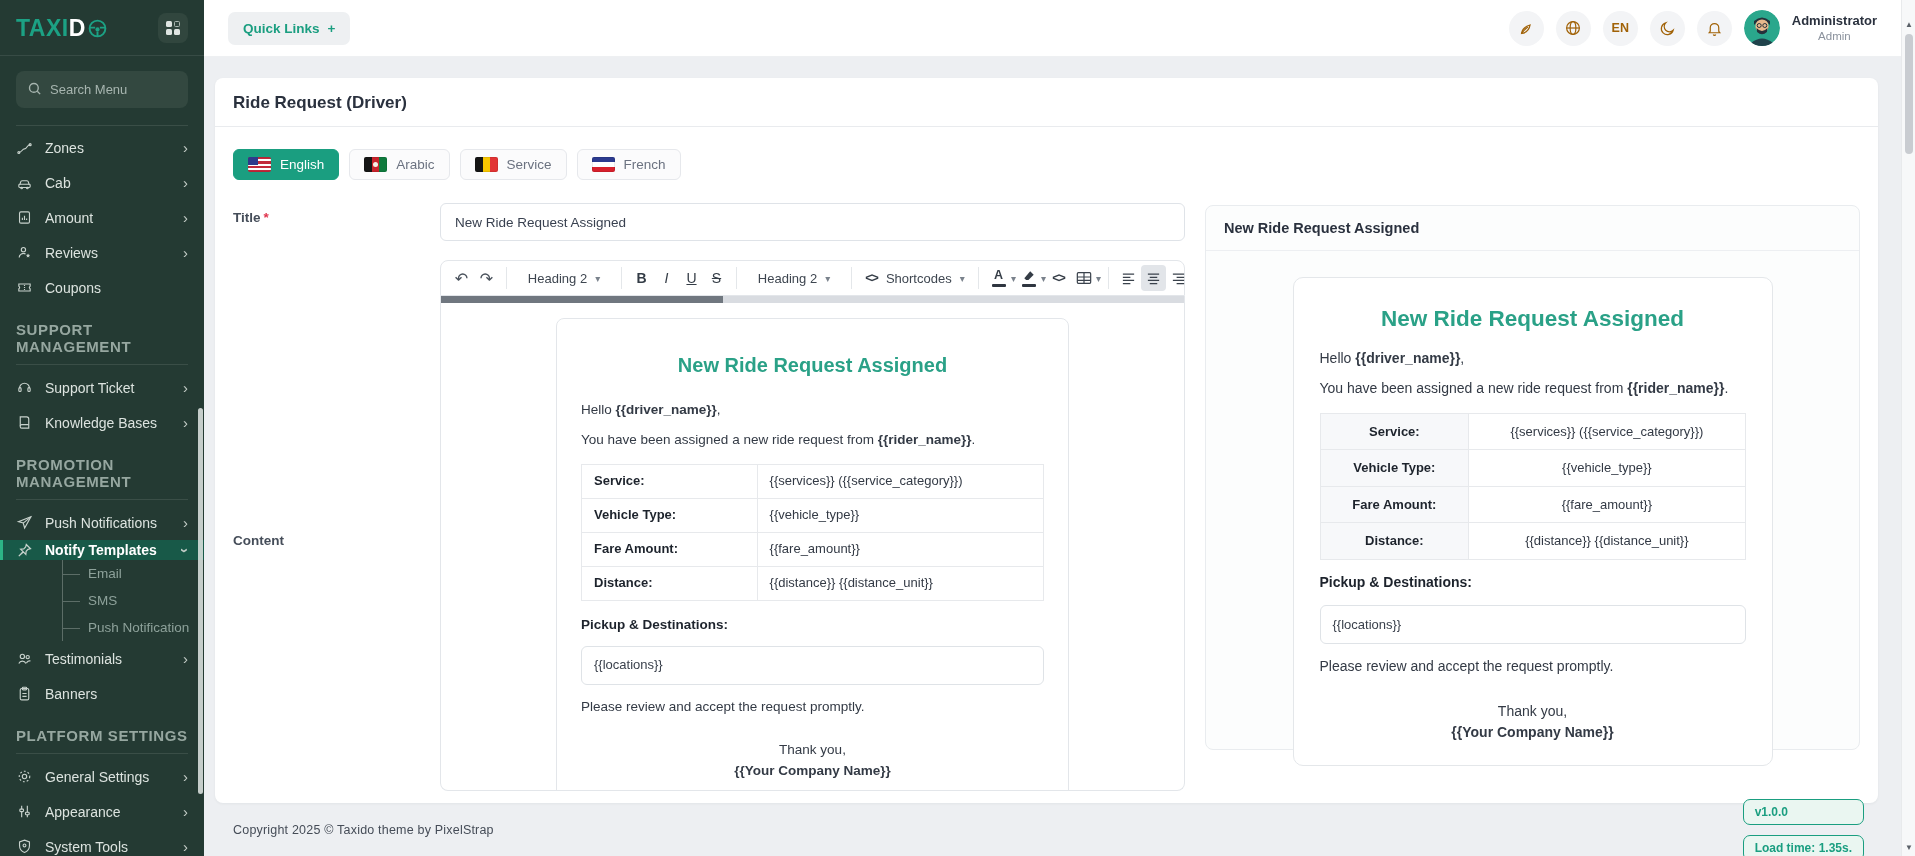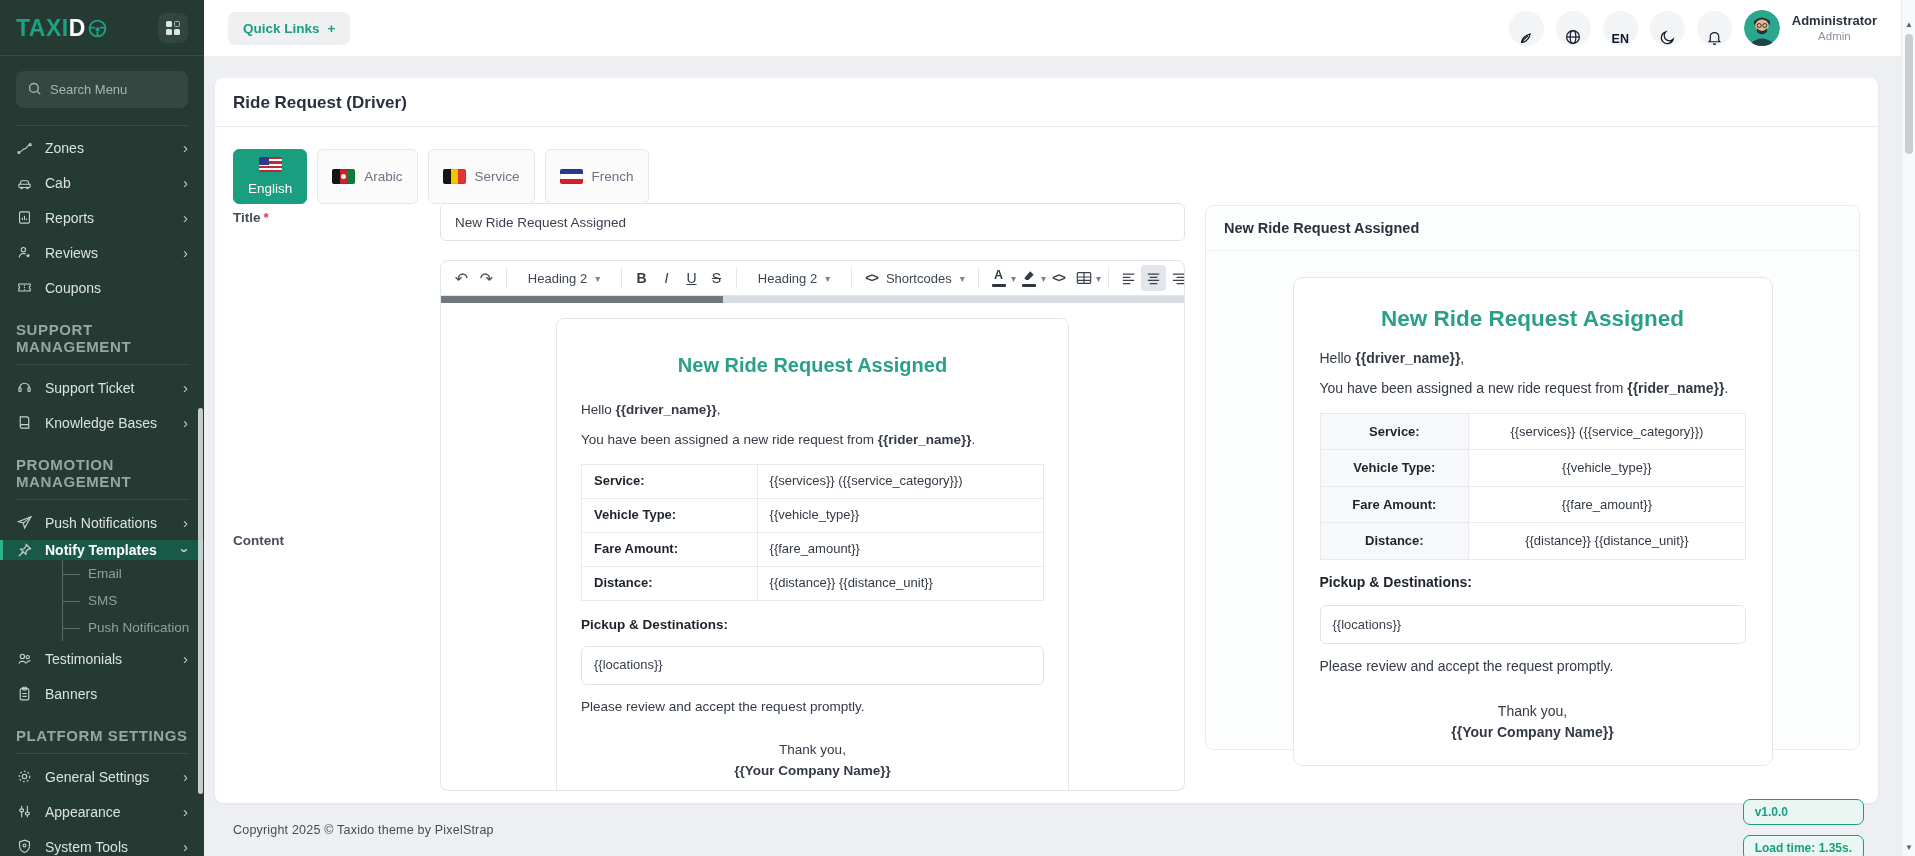--- a/index.html
+++ b/index.html
@@ -62,39 +62,39 @@
 
   
   .main { position: absolute; left: 204px; top: 0; right: 0; height: 856px; }
   .topbar { height: 57px; background: #fff; display: flex; align-items: center; padding: 0 38px 0 24px;
     border-bottom: 1px solid #eef0f2; }
   .quick-links { display: flex; align-items: center; gap: 8px; background: #eef0f2; color: #1a9e80;
     font-weight: 700; font-size: 13.5px; padding: 9px 15px; border-radius: 7px; border: none;
     cursor: pointer; font-family: inherit; }
   .top-right { margin-left: auto; display: flex; align-items: center; gap: 12px; }
   .icon-circle { width: 35px; height: 35px; border-radius: 50%; background: #f3f4f6; border: none;
-    display: flex; align-items: flex-end; justify-content: center; color: #0f172a; cursor: pointer;
+    display: flex; align-items: center; justify-content: center; color: #a16207; cursor: pointer;
     font-size: 12.5px; font-weight: 700; font-family: inherit; }
   .avatar { width: 36px; height: 36px; border-radius: 50%; overflow: hidden; border: none;
     padding: 0; background: none; cursor: pointer; }
   .user-meta { line-height: 1.25; text-align: center; }
   .user-name { font-size: 13px; font-weight: 700; color: #2a313e; }
   .user-role { font-size: 11.5px; color: #8b929d; }
 
   
   .card { position: absolute; left: 11px; top: 78px; width: 1663px; height: 725px;
     background: #fff; border-radius: 8px; box-shadow: 0 1px 3px rgba(25,35,45,.05); }
   .card-title { position: absolute; left: 18px; top: 15px; font-size: 17px; font-weight: 700; color: #2a313e; }
   .card-div { position: absolute; left: 0; right: 0; top: 48px; border-bottom: 1px solid #e9ebee; }
 
   .tabs { position: absolute; left: 18px; top: 71px; display: flex; gap: 10px; }
   .tab { display: flex; align-items: center; gap: 9px; padding: 7px 14px; border-radius: 6px;
     background: #fbfbfc; border: 1px solid #e6e8ec; color: #6b7280; font-size: 13.5px;
     cursor: pointer; font-family: inherit; }
-  .tab.active { background: #1a9e80; border-color: #1a9e80; color: #fff; flex-direction: column; }
+  .tab.active { background: #1a9e80; border-color: #1a9e80; color: #fff; }
   .flag { width: 23px; height: 15px; border-radius: 2px; position: relative; flex: none;
     box-shadow: inset 0 0 0 1px rgba(0,0,0,.08); overflow: hidden; }
   .flag-us { background: repeating-linear-gradient(180deg, #c22a3b 0 2.2px, #fff 2.2px 4.4px); }
   .flag-us::after { content: ""; position: absolute; left: 0; top: 0; width: 10px; height: 8px; background: #2d3a8c; }
   .flag-af { background: linear-gradient(90deg, #151515 0 33%, #c8232c 33% 66%, #0f7a3d 66% 100%); }
   .flag-af::after { content: ""; position: absolute; left: 50%; top: 50%; width: 5px; height: 5px;
     margin: -2.5px 0 0 -2.5px; border-radius: 50%; background: #f5f0e6; }
   .flag-be { background: linear-gradient(90deg, #151515 0 33%, #f7c600 33% 66%, #e23434 66% 100%); }
   .flag-fr { background: linear-gradient(180deg, #2b3a8f 0 34%, #ffffff 34% 67%, #d7202c 67% 100%); }
 
@@ -239,21 +239,21 @@
       <span class="s-label">Cab</span>
       <span class="s-chev">›</span>
     </div>
     <div class="s-item">
       <span class="s-ico">
           <svg width="17" height="17" viewBox="0 0 24 24" fill="none" stroke="currentColor" stroke-width="1.6">
             <rect x="5" y="4" width="14" height="16" rx="2"></rect>
             <path d="M9 15.5v-3M12 15.5v-6M15 15.5v-2"></path>
           </svg>
         </span>
-      <span class="s-label">Reports</span>
+      <span class="s-label">Amount</span>
       <span class="s-chev">›</span>
     </div>
     <div class="s-item">
       <span class="s-ico">
           <svg width="17" height="17" viewBox="0 0 24 24" fill="none" stroke="currentColor" stroke-width="1.6">
             <circle cx="10.5" cy="8" r="3"></circle>
             <path d="M4.5 19a6 6 0 0 1 9-5"></path>
             <path d="M17 13.5l.9 1.8 2 .3-1.45 1.4.35 2-1.8-.95-1.8.95.35-2L14.1 15.6l2-.3z" fill="currentColor" stroke="none"></path>
           </svg>
         </span>

